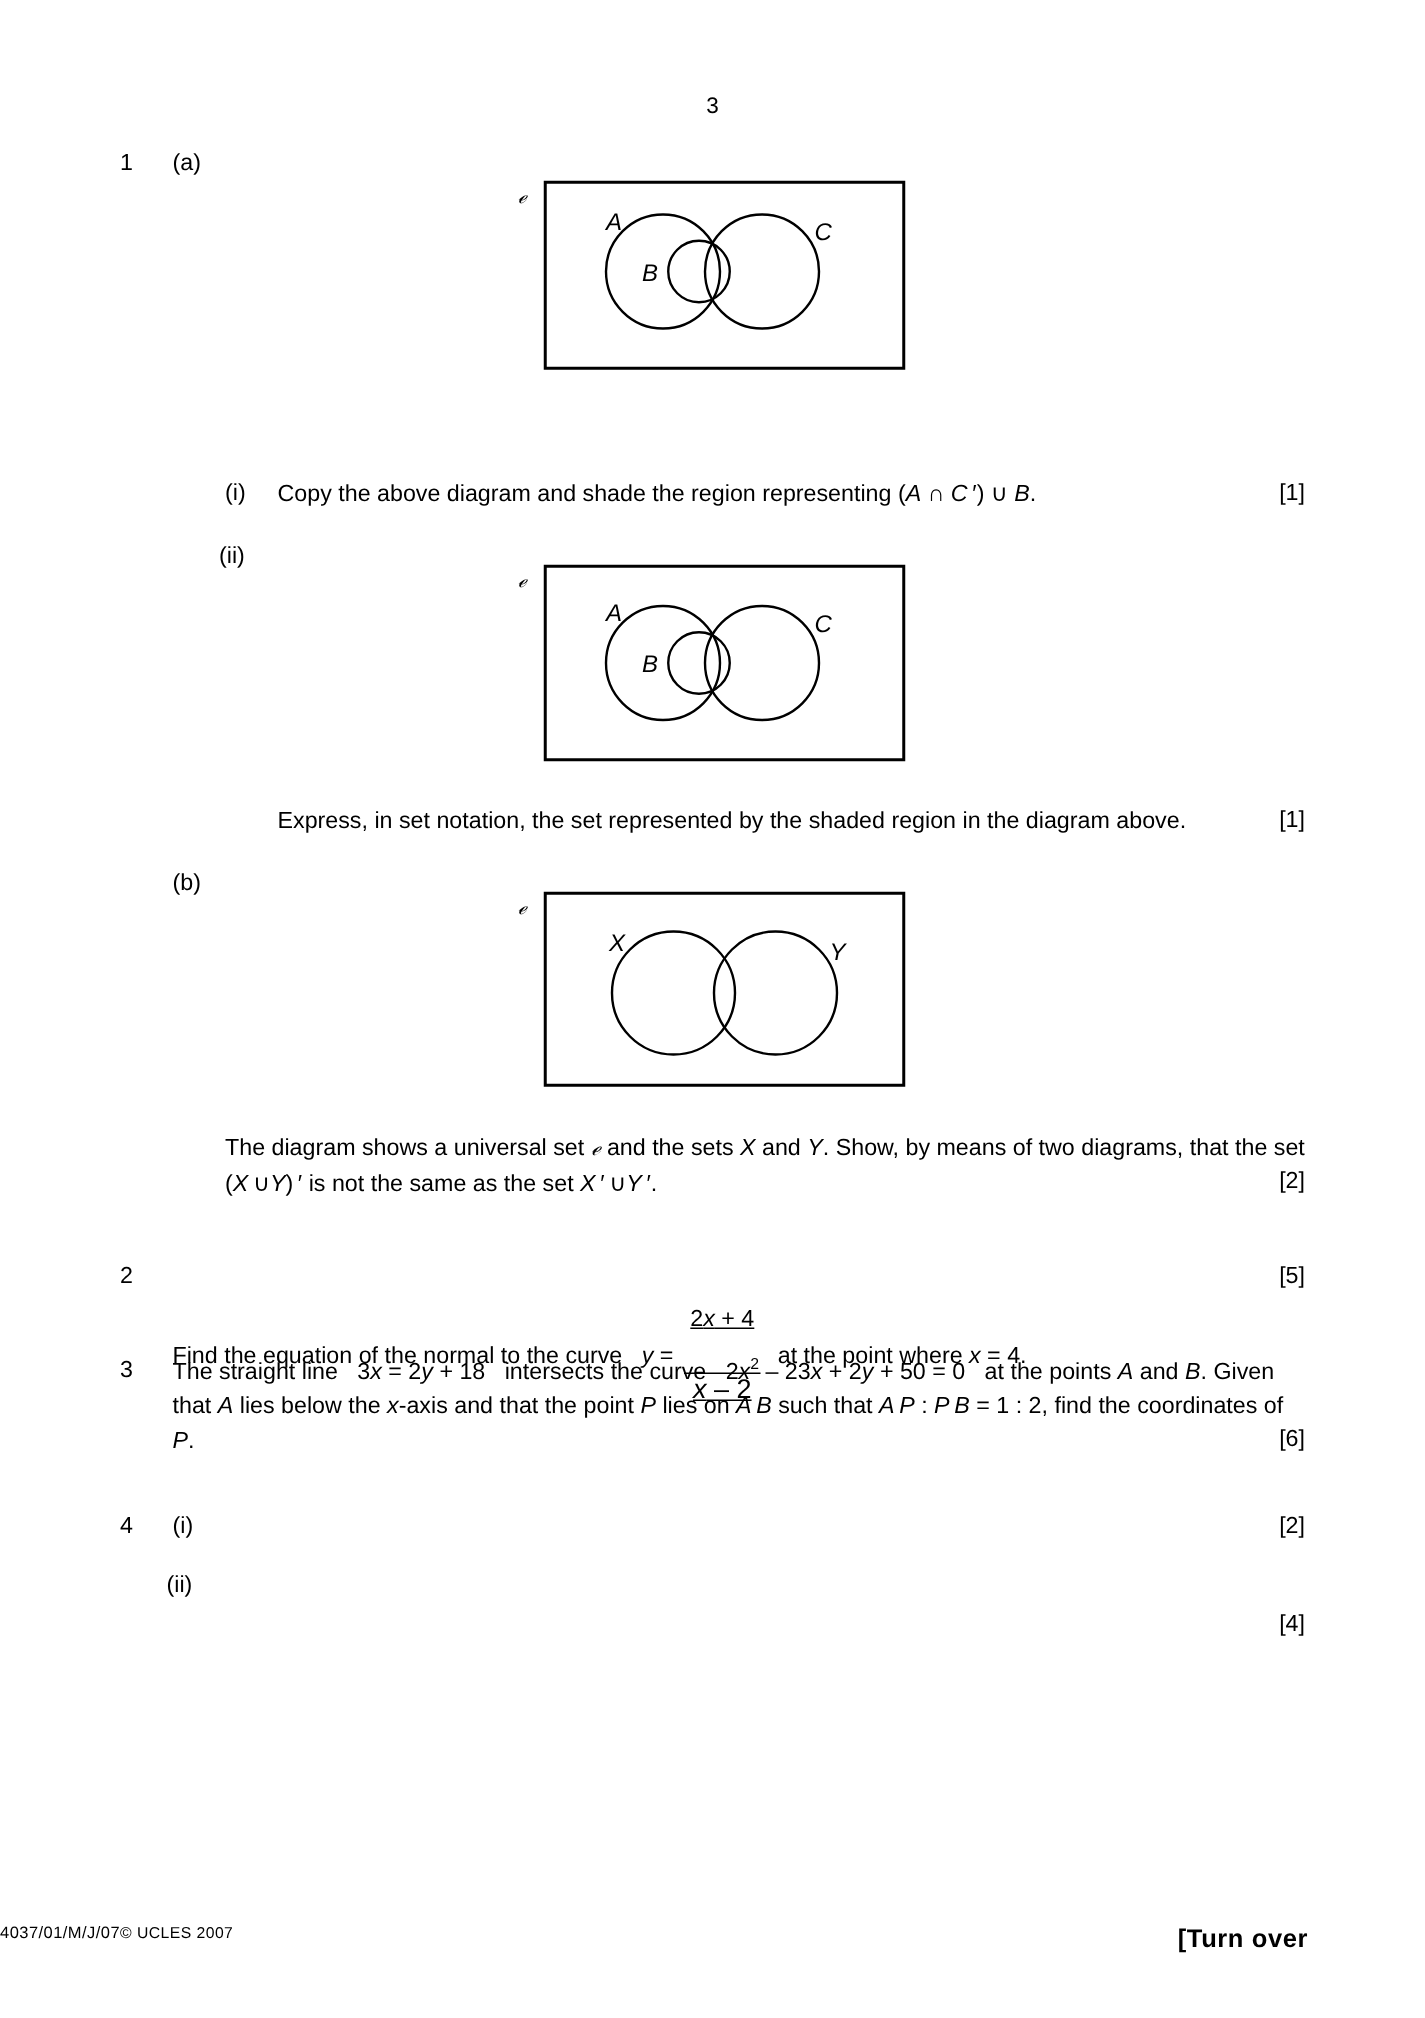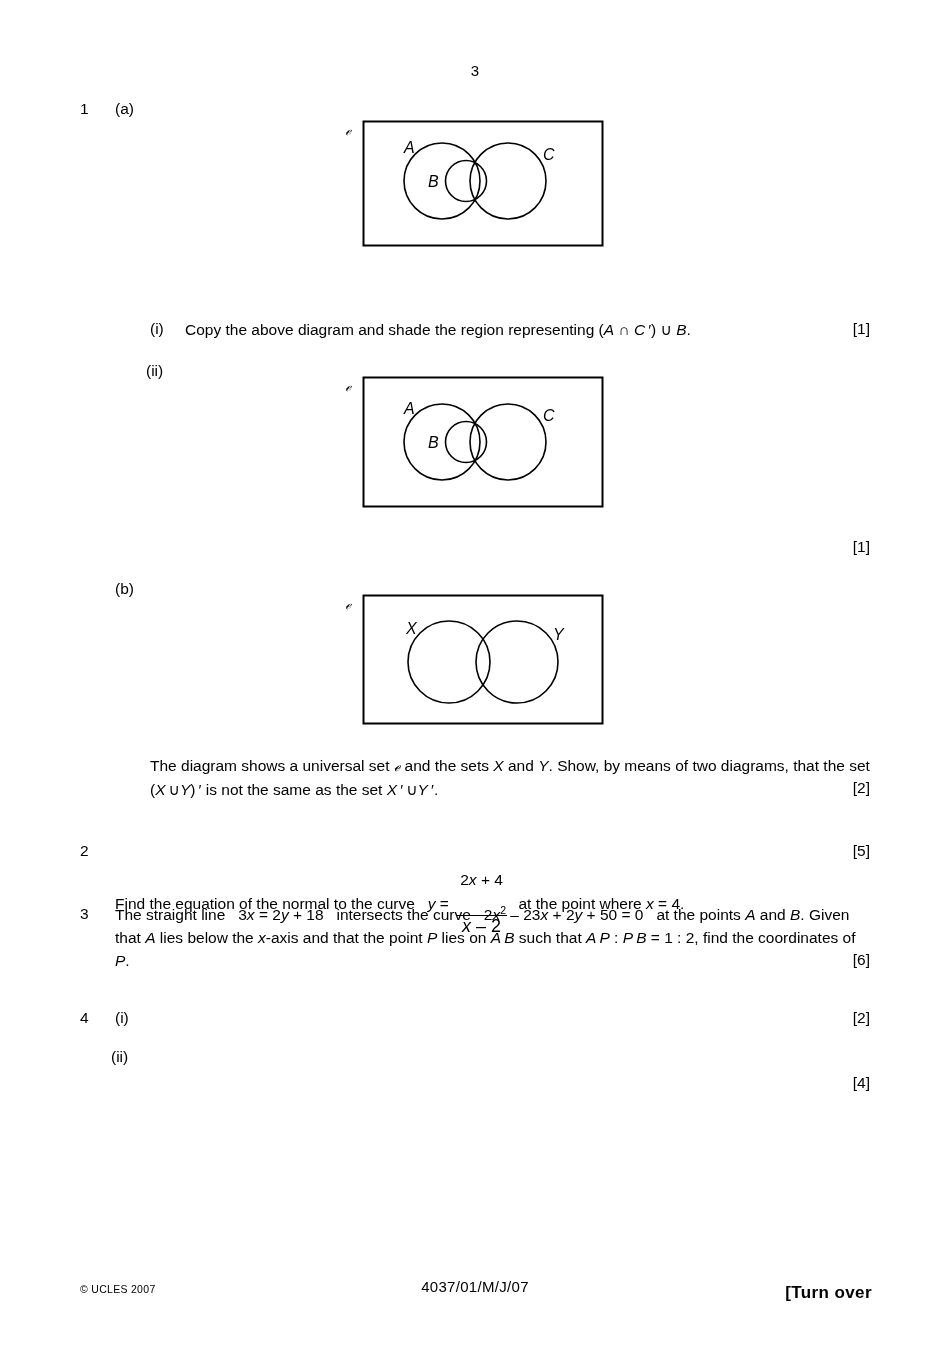--- a/index.html
+++ b/index.html
@@ -64,20 +64,21 @@
     line-height: 0;
   }
   
   .frac {
     display: inline-block;
     vertical-align: middle;
     text-align: center;
     position: relative;
     top: -1px;
     margin: 0 3px;
+    text-decoration: underline;
   }
   .frac .num {
     display: block;
     padding: 0 4px 1px 4px;
     font-size: 15.5px;
     line-height: 18px;
   }
   .frac .den {
     display: block;
     padding: 1px 4px 0 4px;
@@ -103,22 +104,22 @@
     left: 80px;
     bottom: 50px;
     font-size: 10.5px;
     letter-spacing: 0.3px;
   }
   .footer-center {
     position: absolute;
     left: 0;
     width: 950px;
     bottom: 50px;
-    text-align: center;
-    font-size: 15px;
+    text-align: left;
+    font-size: 11px;
     letter-spacing: 0.3px;
   }
   .footer-right {
     position: absolute;
     right: 78px;
     bottom: 42px;
     font-size: 17px;
     letter-spacing: 0.4px;
     font-weight: bold;
   }
@@ -177,20 +178,21 @@
       </g>
       <circle cx="97" cy="68" r="38" fill="none" stroke="#000000" stroke-width="1.6"></circle>
       <circle cx="163" cy="68" r="38" fill="none" stroke="#000000" stroke-width="1.6"></circle>
       <circle cx="121" cy="68" r="20.5" fill="none" stroke="#000000" stroke-width="1.6"></circle>
       <text x="59" y="40" font-family="Liberation Sans, sans-serif" font-size="16" font-style="italic">A</text>
       <text x="198" y="47" font-family="Liberation Sans, sans-serif" font-size="16" font-style="italic">C</text>
       <text x="83" y="74" font-family="Liberation Sans, sans-serif" font-size="16" font-style="italic">B</text>
     </svg>
   </div>
 
+  <div class="qtext" style="left:185px; top:536px; width:640px;">Express, in set notation, the set represented by the shaded region in the diagram above.</div>
   <div class="marks" style="left:790px; top:536px; width:80px;">[1]</div>
 
   <div class="qlabel" style="left:115px; top:578px;">(b)</div>
 
   <div class="venn" style="left:345px; top:592px;">
     <span class="venn-e" style="left:0px; top:3px; position:absolute;">ℯ</span>
     <svg width="265" height="140" viewBox="0 0 265 140">
       <rect x="18.5" y="3.5" width="239" height="128" fill="#ffffff" stroke="#000000" stroke-width="2"></rect>
       <circle cx="104" cy="70" r="41" fill="none" stroke="#000000" stroke-width="1.6"></circle>
       <circle cx="172" cy="70" r="41" fill="none" stroke="#000000" stroke-width="1.6"></circle>

